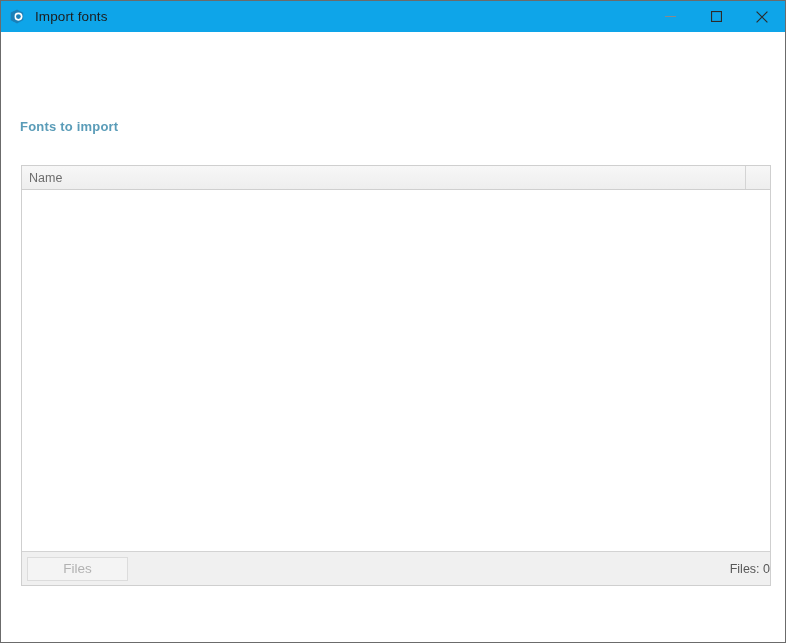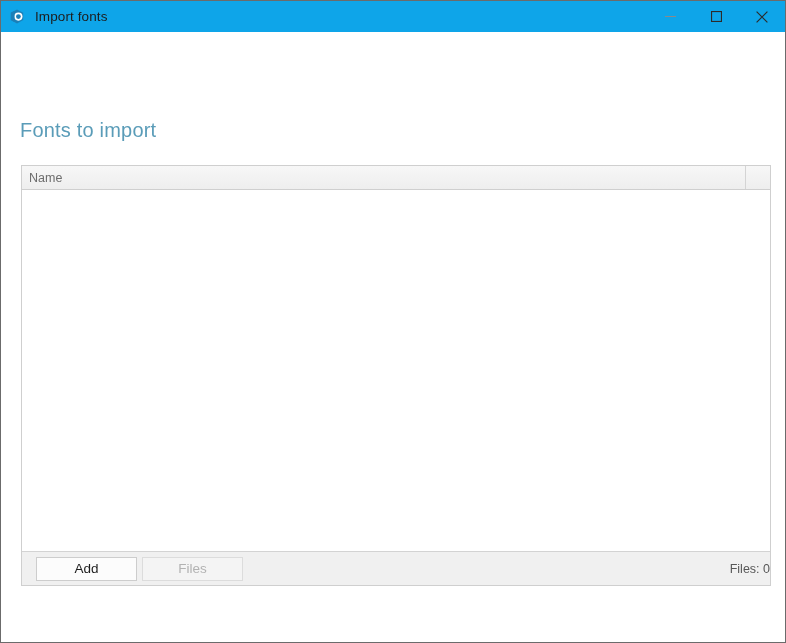--- a/index.html
+++ b/index.html
@@ -103,22 +103,22 @@
     white-space: nowrap;
     text-align: center;
   }
   #label-1 { left: 294px; width: 100px; }
   #label-2 { left: 392px; width: 100px; }
 
   
   #section-heading {
     position: absolute;
     left: 19px; top: 118px;
-    font-size: 20px;
-    font-weight: normal;
+    font-size: 13px;
+    font-weight: bold;
     letter-spacing: 0.2px;
     white-space: nowrap;
   }
 
   
   #list-panel {
     position: absolute;
     left: 20px; top: 164px;
     width: 750px;
     height: 421px;
@@ -275,21 +275,20 @@
   <div id="list-panel">
 
     <div id="list-header">
       <div id="col-name">Name</div>
       <div id="col-spacer"></div>
     </div>
 
     <div id="list-body"></div>
 
     <div id="list-toolbar">
-      <button class="btn" id="btn-add">Add</button>
       <button class="btn disabled" id="btn-remove" disabled="">Files</button>
       <div id="files-count">Files: 0</div>
     </div>
 
   </div>
 
 
 </div>
 
 </body></html>

